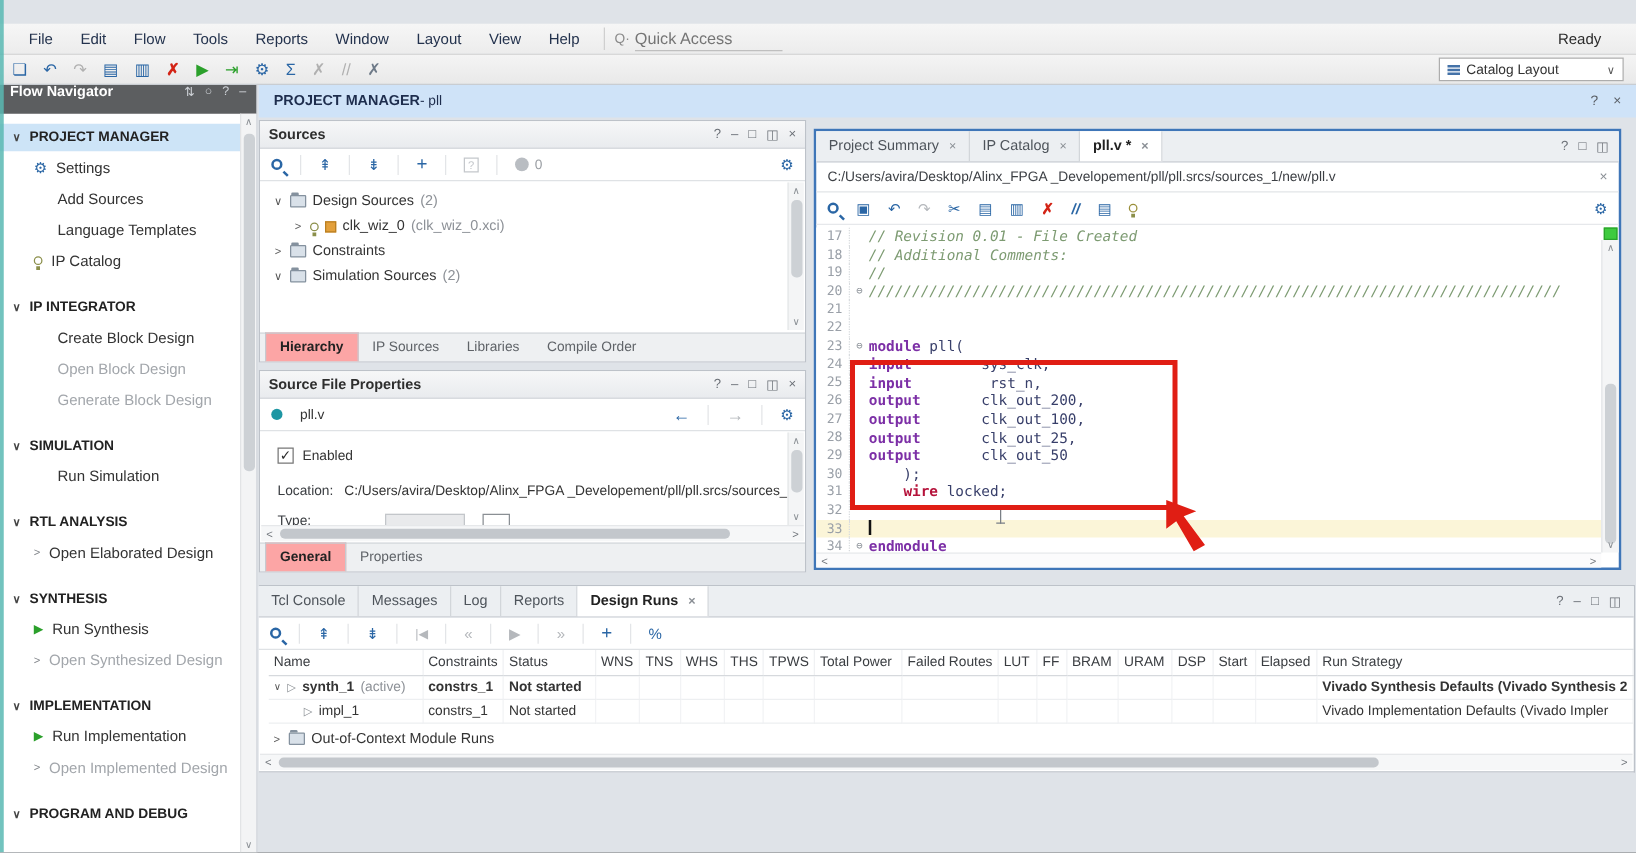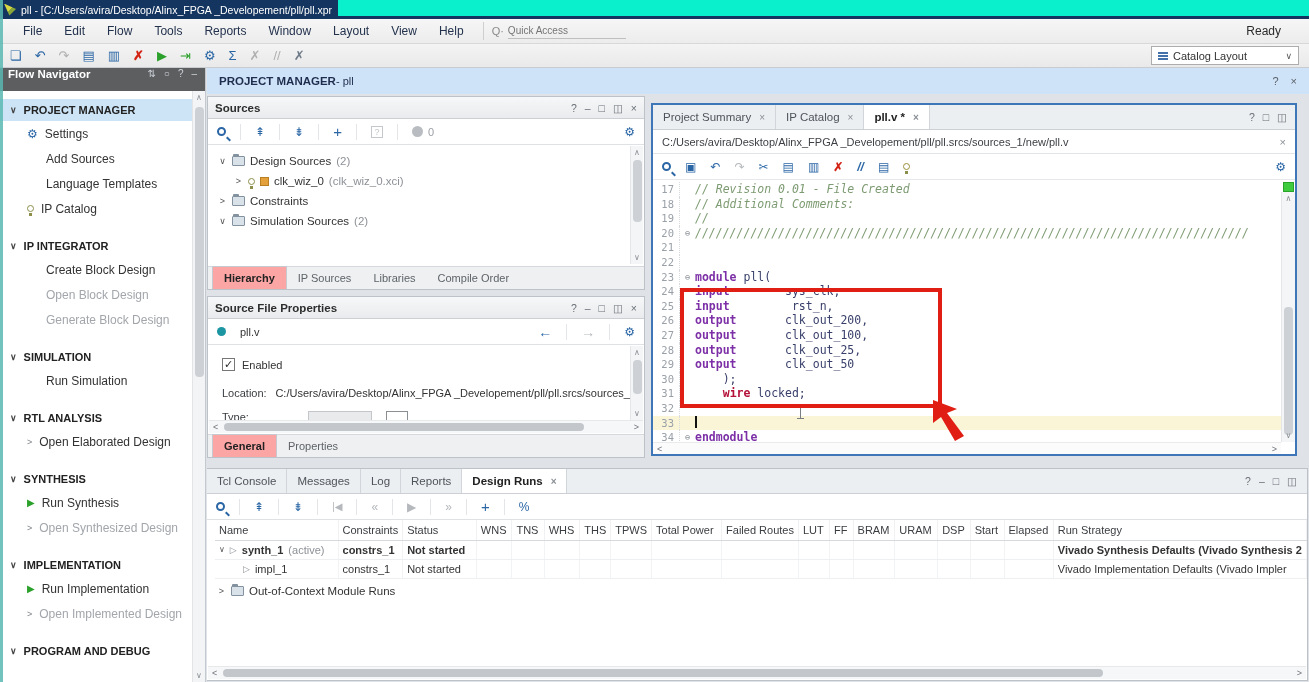--- a/index.html
+++ b/index.html
@@ -8,21 +8,21 @@
   .abs{position:absolute}
   .hrow{display:flex;align-items:center}
 
   
   #titlebar{left:0;top:0;width:1309px;height:19px;background:#0af0cd;border-bottom:3px solid #14355f}
   #titlebox{position:absolute;left:0;top:0;width:338px;height:19px;background:#14355f;color:#fff;display:flex;align-items:center;padding:0 4px;font-size:10.5px;white-space:nowrap;overflow:hidden}
   .vivado-logo{width:12px;height:12px;margin-right:5px;background:linear-gradient(135deg,#d8d842 50%,#8aa83a 50%);clip-path:polygon(0 0,100% 45%,45% 100%);flex:none}
   #menubar{left:0;top:19px;width:1309px;height:25px;background:linear-gradient(#f6f6f6,#ececec);border-bottom:1px solid #d8d8d8;display:flex;align-items:center;padding-left:12px}
   .menu-item{padding:4px 11px;color:#23324d;font-size:12px}
   .menu-sep{width:1px;height:18px;background:#cfcfcf;margin:0 8px}
-  #quick-access{width:118px;border:none;border-bottom:1px solid #bfbfbf;background:transparent;font-size:10px;color:#555;outline:none;padding:2px 0;font-family:"Liberation Sans",sans-serif}
+  #quick-access{width:118px;border:none;border-bottom:1px solid #bfbfbf;background:transparent;font-size:13px;color:#555;outline:none;padding:2px 0;font-family:"Liberation Sans",sans-serif}
   .qa-glyph{color:#8a8a8a;font-size:11px;margin-right:4px}
   #ready{margin-left:auto;margin-right:28px;color:#2b2b2b;font-size:12px}
   #toolbar{left:0;top:44px;width:1309px;height:24px;background:linear-gradient(#f4f4f4,#e9e9e9);border-bottom:1px solid #c9cdd2;display:flex;align-items:center;padding-left:10px;gap:13px}
   .tbi{font-size:13px;line-height:16px;color:#2a66a5}
   .tbi.green{color:#2ba02b}.tbi.red{color:#d32315;font-weight:bold}.tbi.gray{color:#b0b0b0}.tbi.dark{color:#6e7a88}
   #layout-select{position:absolute;right:10px;top:2px;width:148px;height:19px;background:#fff;border:1px solid #adadad;display:flex;align-items:center;padding:0 6px;gap:5px;color:#333}
   .burger{width:10px;height:8px;border-top:2px solid #4472a8;border-bottom:2px solid #4472a8;position:relative}
   .burger::after{content:"";position:absolute;left:0;top:1px;width:10px;height:2px;background:#4472a8}
 
   
@@ -114,26 +114,20 @@
   #runs-table td{height:19px;padding:0 4px;border-bottom:1px solid #edeff1;border-right:1px solid #f2f3f5;white-space:nowrap;overflow:hidden}
   .bold{font-weight:bold}
   .hsbar{position:absolute;left:1px;right:1px;bottom:1px;height:13px;background:#f6f7f8;border-top:1px solid #e6e8ea;display:flex;align-items:center;padding:0 4px;color:#6f747a;font-size:9px}
   .hthumb{height:8px;background:#c3c7cc;border-radius:4px;margin-left:6px}
 </style>
 </head>
 <body>
 
 <div id="app">
 
-  <div id="titlebar" class="abs">
-    <div id="titlebox">
-      <span class="vivado-logo"></span>
-      <span>pll - [C:/Users/avira/Desktop/Alinx_FPGA _Developement/pll/pll.xpr</span>
-    </div>
-  </div>
 
   <div id="menubar" class="abs">
     <span class="menu-item">File</span>
     <span class="menu-item">Edit</span>
     <span class="menu-item">Flow</span>
     <span class="menu-item">Tools</span>
     <span class="menu-item">Reports</span>
     <span class="menu-item">Window</span>
     <span class="menu-item">Layout</span>
     <span class="menu-item">View</span>
@@ -461,21 +455,21 @@
       <span>&gt;</span>
     </div>
   </div>
 
   <div id="anno-rect" class="abs"></div>
   <svg id="anno-arrow" class="abs" width="48" height="44" viewBox="0 0 48 44">
     <path d="M3,2 L27,11 L17,15 L34,38 L25,43 L11,19 L3,25 Z" fill="#e01e14"></path>
   </svg>
   <div id="ibeam" class="abs"></div>
 
-  <div class="panel" style="left:207px;top:468px;width:1101px;height:213px;border-left:none">
+  <div class="panel" style="left:207px;top:468px;width:1101px;height:150px;border-left:none">
     <div class="etabbar">
       <span class="etab">
           <span>Tcl Console</span>
         </span>
       <span class="etab">
           <span>Messages</span>
         </span>
       <span class="etab">
           <span>Log</span>
         </span>

